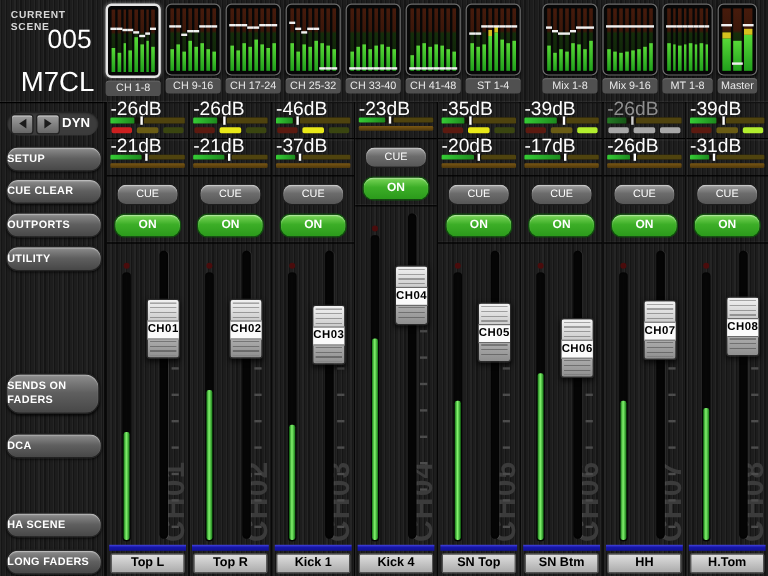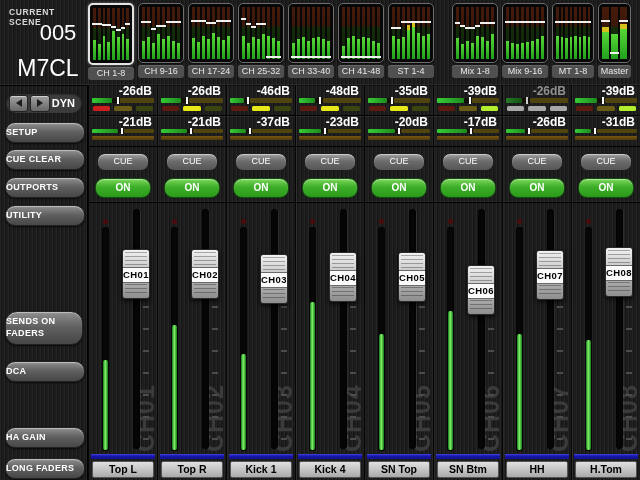--- a/index.html
+++ b/index.html
@@ -45,21 +45,21 @@
   .tri{width:0;height:0;border-top:4px solid transparent;border-bottom:4px solid transparent;}
   .tri.left{border-right:6px solid #1c1c1c;}
   .tri.right{border-left:6px solid #1c1c1c;}
   #dynlab{margin-left:auto;margin-right:4px;color:#fff;font-size:11px;font-weight:bold;}
   
   #strips{position:absolute;left:88px;top:85px;width:552px;height:395px;display:flex;}
   .strip{flex:1 1 0;display:flex;flex-direction:column;position:relative;
     border-left:1px solid #050505;box-shadow:inset 1px 0 0 rgba(255,255,255,0.05);}
   .dynbox{height:30px;flex:0 0 30px;position:relative;border-bottom:1px solid #000;
     box-shadow:inset 0 1px 0 rgba(255,255,255,0.07);padding:0 3px;cursor:pointer;}
-  .db{display:block;text-align:right;font-size:12px;font-weight:bold;color:#fff;height:12px;line-height:13px;padding-right:2px;}
+  .db{display:block;font-size:16px;font-weight:normal;color:#fff;height:12px;line-height:13px;padding-right:2px;}
   .db.dim{color:#8f8f8f;}
   .hbar{position:relative;height:5px;margin-top:1px;background:#14110a;border-radius:1px;}
   .hbar .grn{position:absolute;left:0;top:0;bottom:0;background:linear-gradient(90deg,#36cc36,#1d8a1d);border-radius:1px;}
   .hbar .grn.dim{background:linear-gradient(90deg,#267a26,#155515);}
   .hbar .olv{position:absolute;top:0;bottom:0;right:0;background:#4f430e;border-radius:1px;}
   .hbar .mk{position:absolute;top:-1px;bottom:-1px;width:2px;background:#fff;}
   .hbar.thin{height:4px;}
   .segrow{display:flex;height:5px;margin-top:3px;gap:4px;padding:0 1px;}
   .seg{flex:1 1 0;border-radius:1.5px;}
   .grbar{height:4px;margin-top:3px;border-radius:1px;background:linear-gradient(180deg,#7a5713,#4e380c);}
@@ -532,21 +532,21 @@
           <span class="tri right"></span>
         </div>
       <span id="dynlab">DYN</span>
     </div>
     <div class="sbtn" style="top:37px">SETUP</div>
     <div class="sbtn" style="top:64px">CUE CLEAR</div>
     <div class="sbtn" style="top:92px">OUTPORTS</div>
     <div class="sbtn" id="btn-sends" style="top:226px">SENDS ON FADERS</div>
     <div class="sbtn" style="top:120px">UTILITY</div>
     <div class="sbtn" style="top:276px">DCA</div>
-    <div class="sbtn" style="top:342px">HA GAIN</div>
+    <div class="sbtn" style="top:342px">HA SCENE</div>
     <div class="sbtn" style="top:373px">LONG FADERS</div>
   </div>
 
   <div id="strips">
       <div class="strip">
         <div class="dynbox">
           <span class="db">-26dB</span>
           <div class="hbar">
             <div class="grn" style="width: 33%;"></div>
             <div class="olv" style="left: 45%;"></div>
@@ -689,33 +689,20 @@
           <div class="tick" style="top: 235px;"></div>
           <div class="cap" style="top: 51px;">
             <div class="caplabel">CH03</div>
           </div>
         </div>
         <div class="bluebar"></div>
         <div class="namebox">Kick 1</div>
       </div>
       <div class="strip">
         <div class="dynbox">
-          <span class="db">-48dB</span>
-          <div class="hbar">
-            <div class="grn" style="width: 26%;"></div>
-            <div class="olv" style="left: 38%;"></div>
-            <div class="mk" style="left: 33%;"></div>
-          </div>
-          <div class="segrow">
-            <div class="seg" style="background: rgb(92, 26, 16);"></div>
-            <div class="seg" style="background: rgb(232, 232, 24);"></div>
-            <div class="seg" style="background: rgb(58, 69, 16);"></div>
-          </div>
-        </div>
-        <div class="dynbox">
           <span class="db">-23dB</span>
           <div class="hbar thin">
             <div class="grn" style="width: 36%;"></div>
             <div class="olv" style="left: 46%;"></div>
             <div class="mk" style="left: 41%;"></div>
           </div>
           <div class="grbar"></div>
         </div>
         <div class="cuerow">
           <div class="cuebtn">CUE</div>

